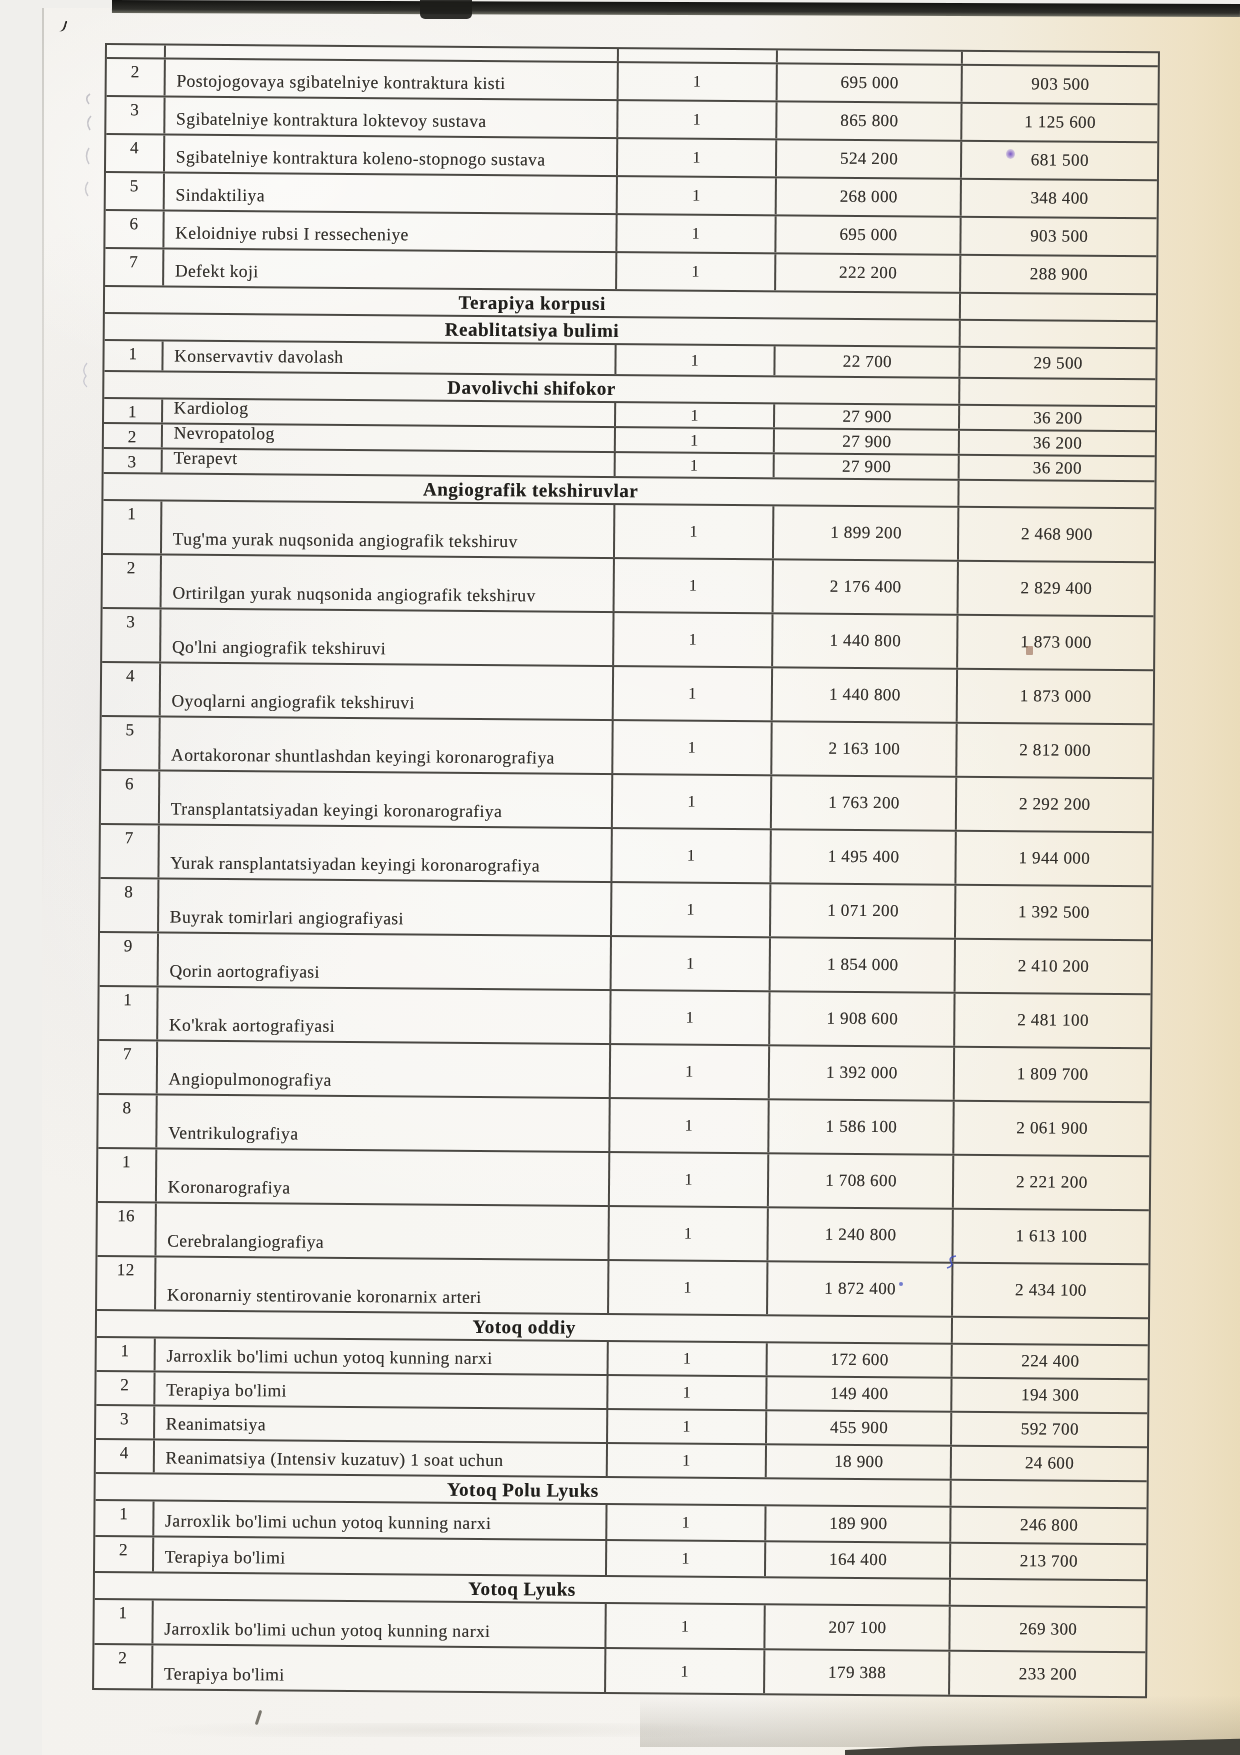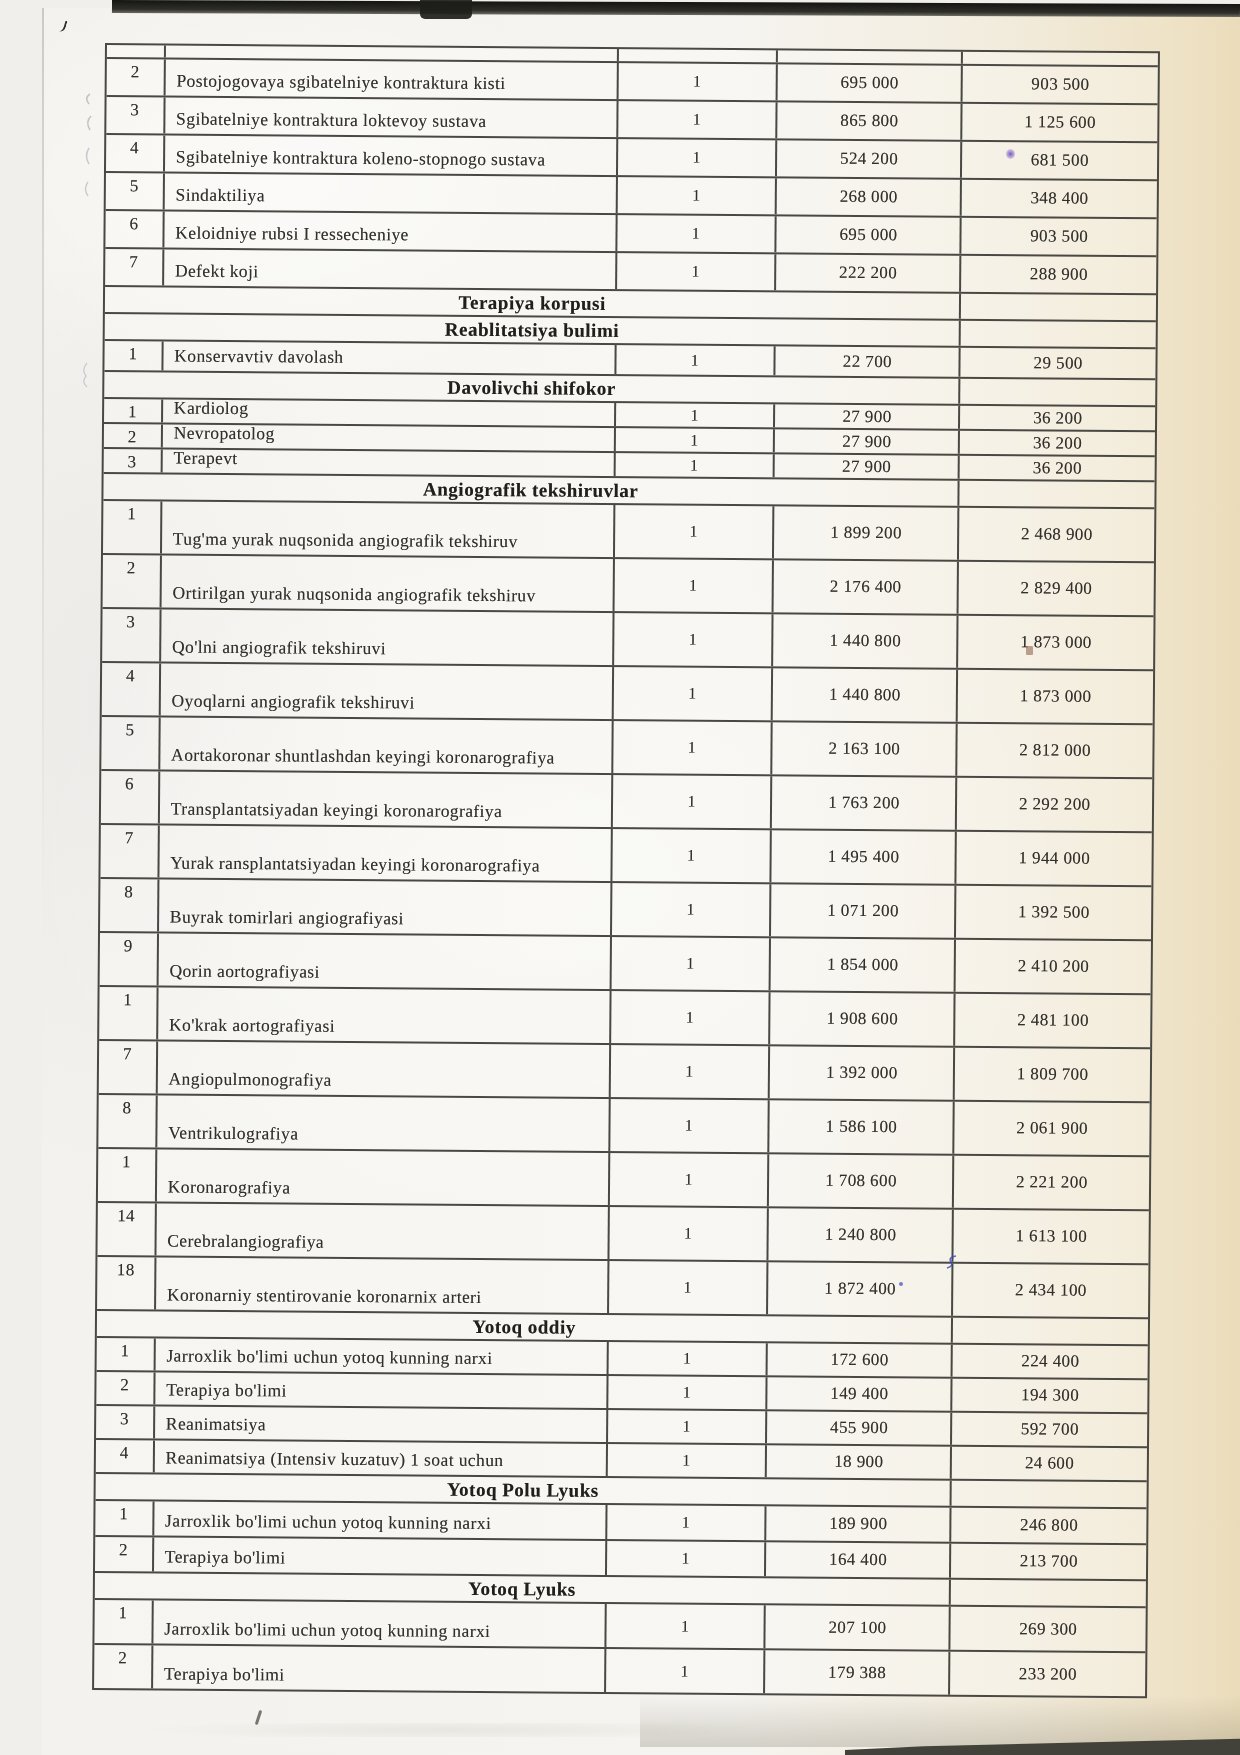--- a/index.html
+++ b/index.html
@@ -292,28 +292,28 @@
         <div class="cell c-p2">2 061 900</div>
       </div>
       <div class="row item-row s8">
         <div class="cell c-num">1</div>
         <div class="cell c-name">Koronarografiya</div>
         <div class="cell c-qty">1</div>
         <div class="cell c-p1">1 708 600</div>
         <div class="cell c-p2">2 221 200</div>
       </div>
       <div class="row item-row s8">
-        <div class="cell c-num">14</div>
+        <div class="cell c-num">16</div>
         <div class="cell c-name">Cerebralangiografiya</div>
         <div class="cell c-qty">1</div>
         <div class="cell c-p1">1 240 800</div>
         <div class="cell c-p2">1 613 100</div>
       </div>
       <div class="row item-row s8">
-        <div class="cell c-num">18</div>
+        <div class="cell c-num">12</div>
         <div class="cell c-name">Koronarniy stentirovanie koronarnix arteri</div>
         <div class="cell c-qty">1</div>
         <div class="cell c-p1">1 872 400</div>
         <div class="cell c-p2">2 434 100</div>
       </div>
       <div class="row header-row">
         <div class="cell sec-title">Yotoq oddiy</div>
         <div class="cell c-p2 sec-empty"></div>
       </div>
       <div class="row item-row s10">

